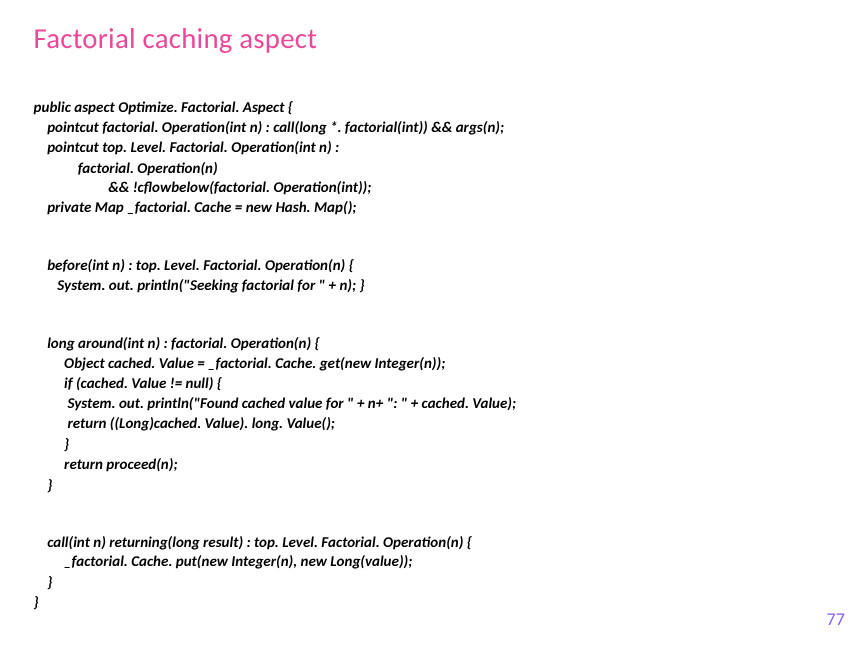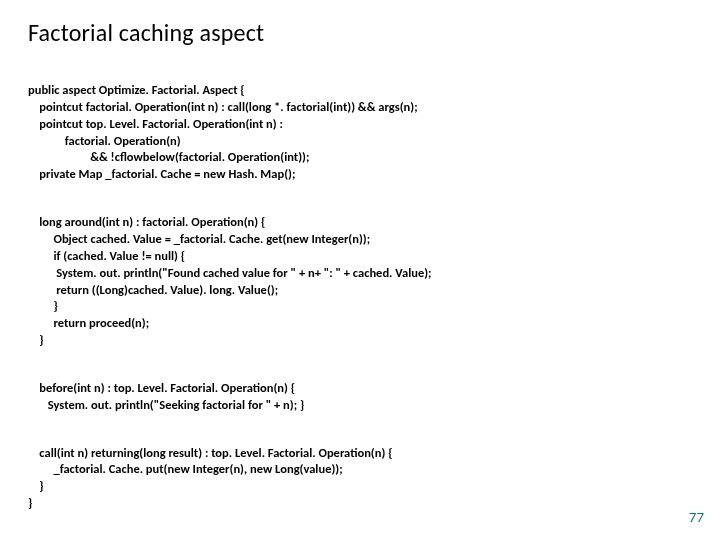--- a/index.html
+++ b/index.html
@@ -13,68 +13,69 @@
     position: relative;
   }
   .slide {
     width: 720px;
     height: 540px;
     box-sizing: border-box;
     padding: 18px 28px 0 28px;
     position: relative;
   }
   .title {
-    color: #000000;
+    color: #ec4899;
     font-size: 24px;
     font-weight: 400;
     margin: 0 0 18px 0;
     letter-spacing: 0.2px;
   }
   .code {
     font-family: Calibri, "Segoe UI", Arial, sans-serif;
     font-size: 12.5px;
     font-weight: 700;
     color: #000;
     line-height: 1.35;
     white-space: pre;
   }
   .code .block {
     margin-bottom: 14px;
+    font-style: italic;
   }
   .pagenum {
     position: absolute;
     right: 16px;
     bottom: 14px;
     font-size: 15px;
-    color: #0f766e;
+    color: #8b5cf6;
   }
 </style>
 </head>
 <body>
 
 <div class="slide">
   <h1 class="title">Factorial caching aspect</h1>
 
   <div class="code">
 <div class="block"><span>public aspect Optimize. Factorial. Aspect {</span>
 <span>    pointcut factorial. Operation(int n) : call(long *. factorial(int)) &amp;&amp; args(n);</span>
 <span>    pointcut top. Level. Factorial. Operation(int n) :</span>
 <span>             factorial. Operation(n)</span>
 <span>                      &amp;&amp; !cflowbelow(factorial. Operation(int));</span>
 <span>    private Map _factorial. Cache = new Hash. Map();</span></div>
+<div class="block"><span>    before(int n) : top. Level. Factorial. Operation(n) {</span>
+<span>       System. out. println("Seeking factorial for " + n); }</span></div>
 <div class="block"><span>    long around(int n) : factorial. Operation(n) {</span>
 <span>         Object cached. Value = _factorial. Cache. get(new Integer(n));</span>
 <span>         if (cached. Value != null) {</span>
 <span>          System. out. println("Found cached value for " + n+ ": " + cached. Value);</span>
 <span>          return ((Long)cached. Value). long. Value();</span>
 <span>         }</span>
 <span>         return proceed(n);</span>
 <span>    }</span></div>
-<div class="block"><span>    before(int n) : top. Level. Factorial. Operation(n) {</span>
-<span>       System. out. println("Seeking factorial for " + n); }</span></div>
 <div class="block"><span>    call(int n) returning(long result) : top. Level. Factorial. Operation(n) {</span>
 <span>         _factorial. Cache. put(new Integer(n), new Long(value));</span>
 <span>    }</span>
 <span>}</span></div>
   </div>
 
   <div class="pagenum">77</div>
 </div>
 
 </body></html>

